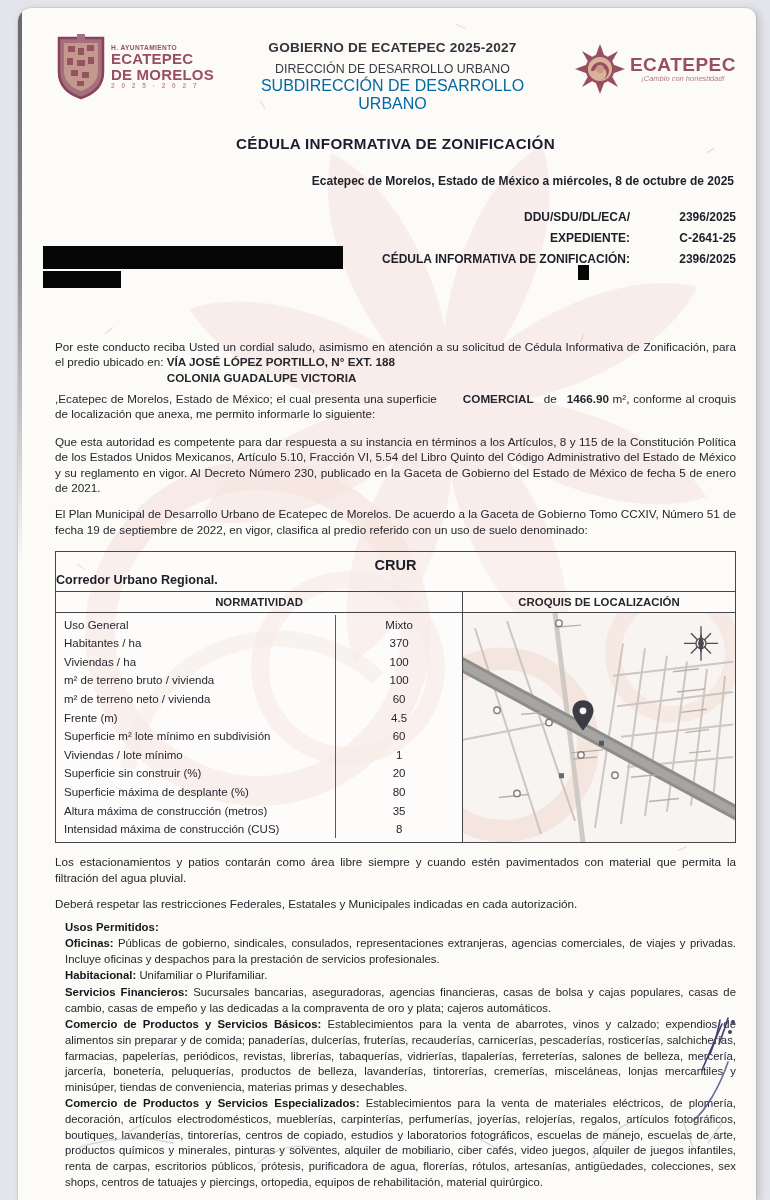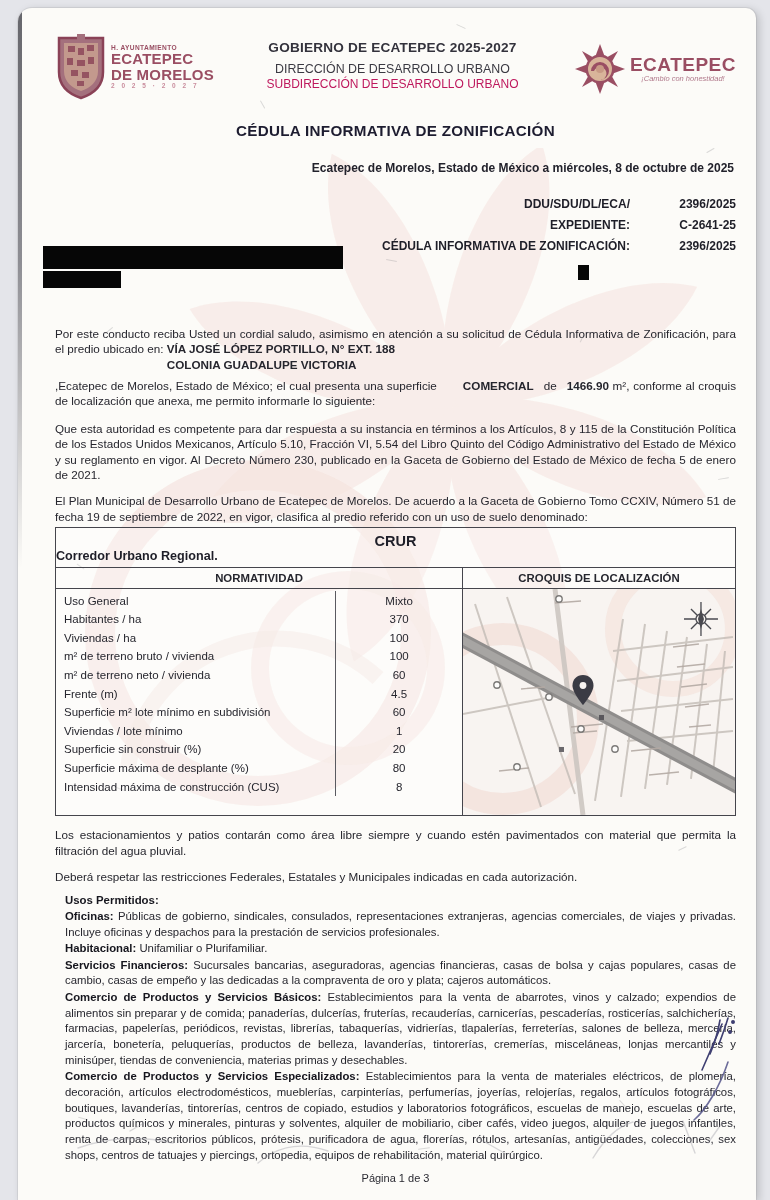--- a/index.html
+++ b/index.html
@@ -26,21 +26,21 @@
   .hdr{display:flex;align-items:flex-start;margin-top:26px;}
   .logo-left{display:flex;align-items:center;width:190px;flex:none;}
   .shield{flex:none;margin-right:4px;}
   .ll-text{line-height:1.02;}
   .ll-small{font-size:6.6px;font-weight:bold;color:#9a4e63;letter-spacing:.4px;}
   .ll-big{font-size:15px;font-weight:bold;color:#9a4e63;letter-spacing:.2px;}
   .ll-years{font-size:6.5px;font-weight:bold;color:#c98d9d;letter-spacing:2.5px;margin-top:1px;}
   .hdr-center{flex:1;text-align:center;padding-top:6px;}
   .hc1{font-size:13.6px;font-weight:bold;color:#33323c;letter-spacing:.2px;}
   .hc2{font-size:12.4px;color:#3a3942;margin-top:7px;}
-  .hc3{font-size:12px;color:#be185d;margin-top:1px;}
+  .hc3{font-size:16px;color:#0369a1;margin-top:1px;}
   .logo-right{width:196px;flex:none;display:flex;align-items:center;justify-content:flex-end;padding-top:8px;}
   .flower{flex:none;margin-right:3px;}
   .rl-text{line-height:1;}
   .rl-name{font-size:19px;font-weight:bold;color:#9a4e63;letter-spacing:.5px;}
   .rl-slogan{font-size:7.5px;font-style:italic;font-weight:normal;color:#b0788a;text-align:center;margin-top:1px;}
 
   .doc-title{
     text-align:center;font-size:15.2px;font-weight:bold;color:#1d1c30;
     letter-spacing:.3px;margin-top:22px;
   }
@@ -55,21 +55,21 @@
 
   
   .redact{position:absolute;background:#060606;z-index:5;}
 
   .para{font-size:11.7px;line-height:1.32;margin-top:10px;text-align:justify;}
   .addr{display:inline-block;vertical-align:top;font-weight:bold;line-height:1.3;}
   .sp{display:inline-block;width:26px;}
   .sp2{display:inline-block;width:10px;}
 
   
-  .ztable{margin-top:3px;border:1.4px solid #45454c;background:rgba(255,255,255,.25);}
+  .ztable{margin-top:14px;border:1.4px solid #45454c;background:rgba(255,255,255,.25);}
   .zt-title{ text-align:center;padding-top:5px;font-weight:bold;font-size:14.5px;color:#1e1e28;}
   .zt-sub{text-align:left;font-weight:bold;font-size:12.6px;color:#1e1e28;padding-bottom:4px;border-bottom:1.2px solid #45454c;}
   .zt-heads{display:flex;border-bottom:1.2px solid #45454c;}
   .zt-h1{width:59.8%;text-align:center;font-weight:bold;font-size:11.4px;padding:4px 0;border-right:1.2px solid #45454c;}
   .zt-h2{flex:1;text-align:center;font-weight:bold;font-size:11.4px;padding:4px 0;}
   .zt-body{display:flex;}
   .zt-left{width:59.8%;border-right:1.2px solid #45454c;padding:2px 0 4px 0;}
   .trow{display:flex;height:18.6px;align-items:center;font-size:11.5px;}
   .tlabel{flex:1;padding-left:8px;}
   .tvalue{width:31%;text-align:right;border-left:1.1px solid #5a5a60;align-self:stretch;display:flex;align-items:center;justify-content:center;}
@@ -283,20 +283,24 @@
             <div class="trow">
               <div class="tlabel">Superficie sin construir (%)</div>
               <div class="tvalue">20</div>
             </div>
 
             <div class="trow">
               <div class="tlabel">Superficie máxima de desplante (%)</div>
               <div class="tvalue">80</div>
             </div>
 
+            <div class="trow">
+              <div class="tlabel">Altura máxima de construcción (metros)</div>
+              <div class="tvalue">35</div>
+            </div>
 
             <div class="trow">
               <div class="tlabel">Intensidad máxima de construcción (CUS)</div>
               <div class="tvalue">8</div>
             </div>
           </div>
         <div class="zt-right">
           <svg viewBox="0 0 272 226" preserveAspectRatio="none">
             <rect width="272" height="226" fill="#f8f4f1"></rect>
             <circle cx="40" cy="130" r="85" fill="none" stroke="#f1dbd4" stroke-width="22" opacity=".6"></circle>

